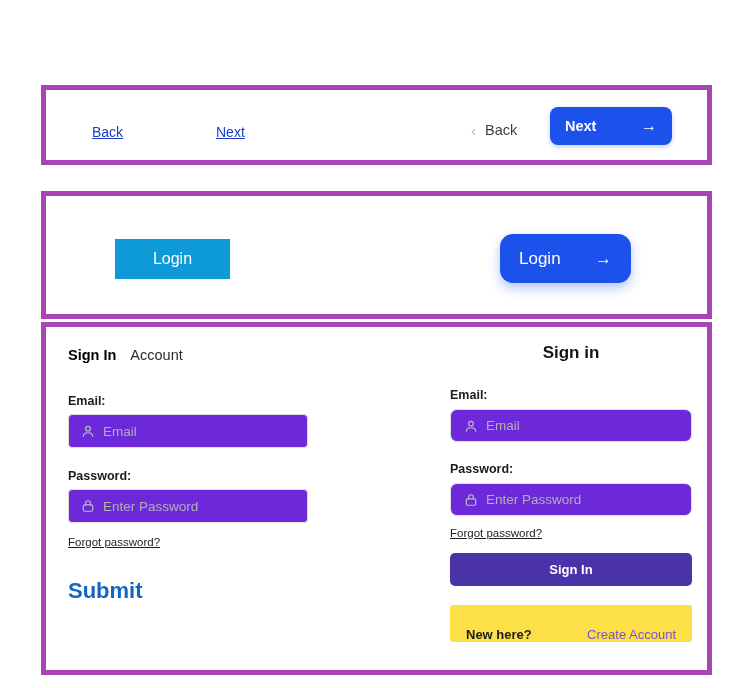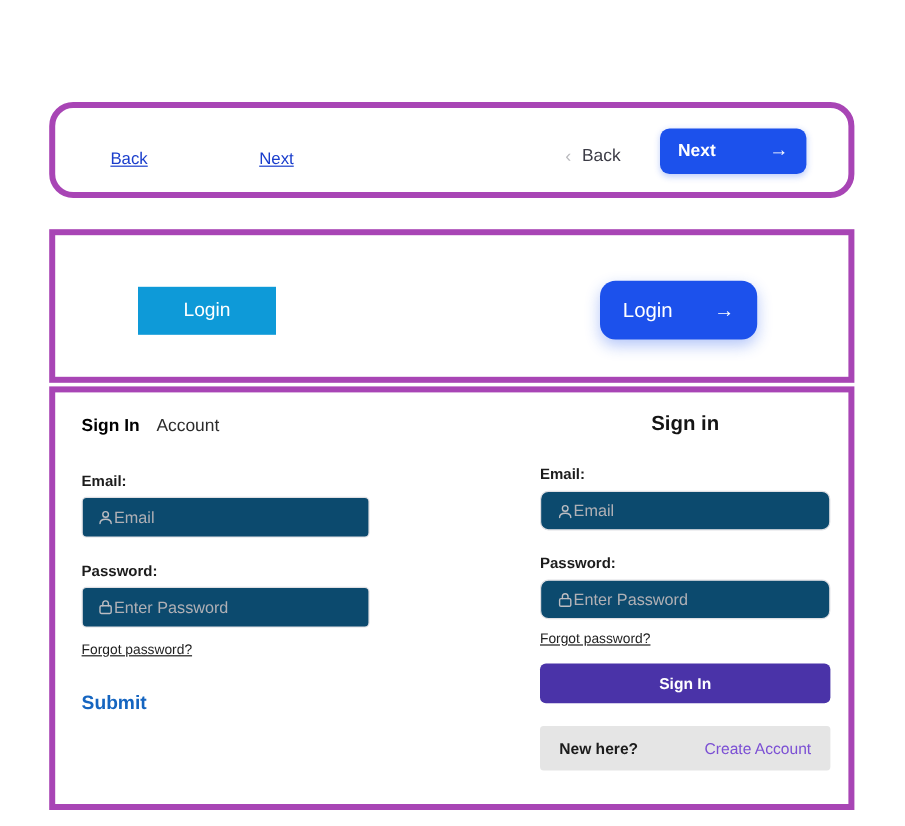--- a/index.html
+++ b/index.html
@@ -51,21 +51,21 @@
   }
   .half-left, .half-right {
     position: absolute;
     top: 0;
     height: 100%;
   }
   .half-left  { left: 0;     width: 381px; }
   .half-right { left: 381px; width: 280px; }
 
   
-  #panel-nav { top: 85px; height: 70px; border-radius: 20px; }
+  #panel-nav { top: 85px; height: 70px; }
 
   .link-old {
     position: absolute;
     font-size: 14px;
     color: #1a3ecc;
     text-decoration: underline;
     cursor: pointer;
   }
   #link-back-old { left: 46px; top: 34px; }
   #link-next-old { left: 170px; top: 34px; }
@@ -155,21 +155,22 @@
   #panel-form { top: 322px; height: 343px; }
 
   .field-label {
     font-size: 12.5px;
     font-weight: bold;
     color: #1c1c1c;
   }
   .input-box {
     display: flex;
     align-items: center;
-    background: #0c4a6e;
+    gap: 8px;
+    background: #6d28d9;
     border: 1px solid #dfdfe3;
     box-sizing: border-box;
     cursor: text;
   }
   .input-box .ph {
     font-size: 13.5px;
     color: #b0b0b5;
   }
   .icon-svg { flex: 0 0 auto; display: block; }
 
@@ -200,21 +201,21 @@
     text-decoration: underline;
     cursor: pointer;
   }
   .submit-old {
     display: block;
     margin-top: 28px;
     background: none;
     border: none;
     padding: 0;
     font-family: inherit;
-    font-size: 16px;
+    font-size: 22px;
     font-weight: bold;
     color: #1565c0;
     cursor: pointer;
     text-align: left;
   }
 
   
   .new-form { position: absolute; left: 23px; top: 8px; width: 242px; }
   .signin-title {
     text-align: center;
@@ -251,24 +252,24 @@
     color: #ffffff;
     font-family: inherit;
     font-size: 13px;
     font-weight: bold;
     cursor: pointer;
   }
   .newhere-bar {
     margin-top: 19px;
     width: 242px;
     height: 37px;
-    background: #e5e5e5;
+    background: #fde047;
     border-radius: 3px;
     display: flex;
-    align-items: center;
+    align-items: flex-end;
     justify-content: space-between;
     padding: 0 16px;
     box-sizing: border-box;
   }
   .newhere-bar .q {
     font-size: 13px;
     font-weight: bold;
     color: #1c1c1c;
   }
   .newhere-bar .create {

